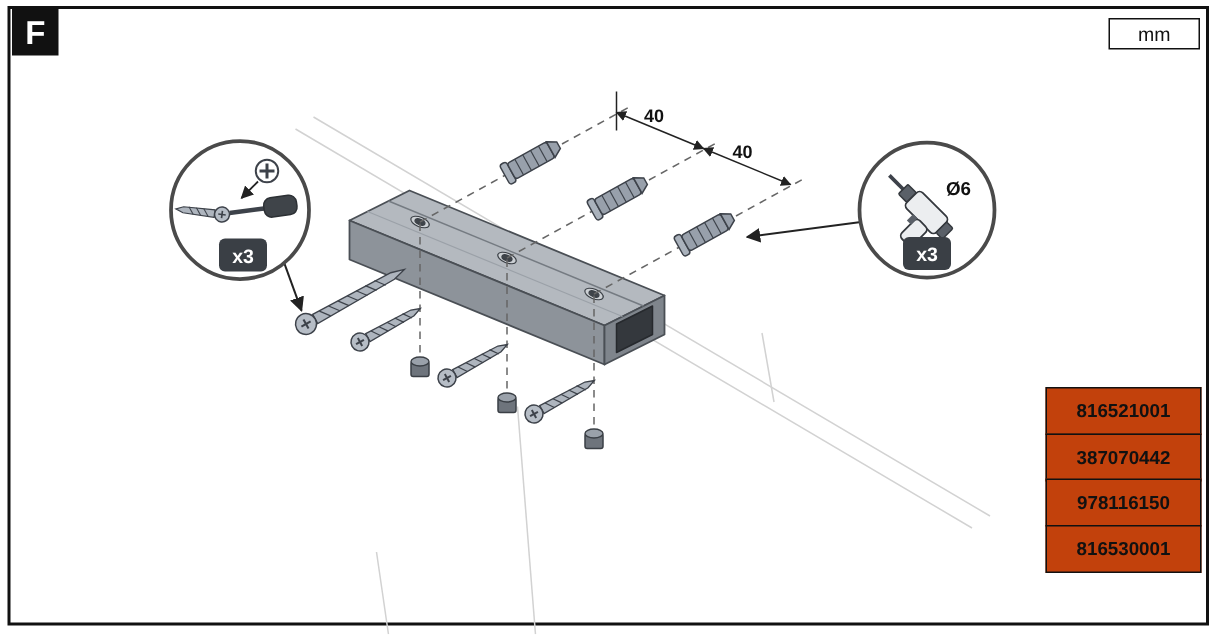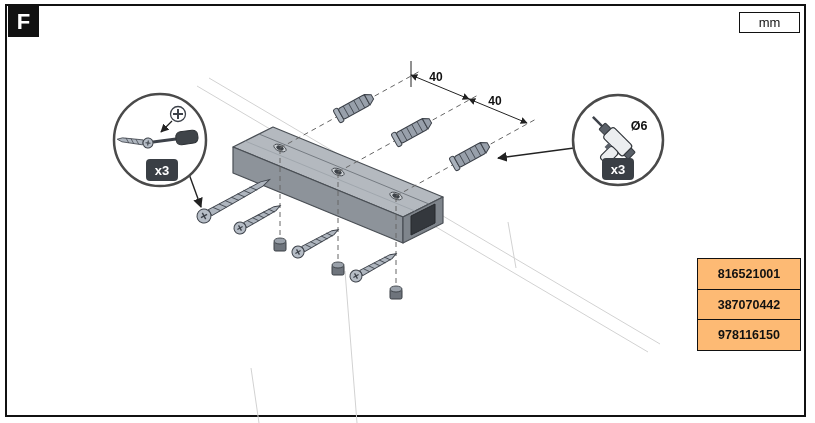--- a/index.html
+++ b/index.html
@@ -11,21 +11,21 @@
               color:#fff; display:flex; align-items:center; justify-content:center;
               font-weight:bold; font-size:22px; }
   .unit-box { position:absolute; left:739px; top:12px; width:61px; height:21px;
               border:1.5px solid #111; box-sizing:border-box; background:#fff;
               display:flex; align-items:center; justify-content:center;
               font-weight:normal; font-size:13px; }
   .illustration { position:absolute; left:0; top:0; width:815px; height:423px; }
   .parts-table { position:absolute; left:697px; top:258px; width:104px; }
   .part-row { height:32px; border:1.5px solid #111; box-sizing:border-box; margin-top:-1.5px;
               display:flex; align-items:center; justify-content:center;
-              font-weight:bold; font-size:12.5px; background:#fdba74; }
+              font-weight:bold; font-size:12.5px; background:#c2410c; }
   .part-row:first-child { margin-top:0; }
   text { font-family:"Liberation Sans", sans-serif; }
   .dim-text { font-size:12px; font-weight:bold; fill:#111; }
   .badge-text { font-size:13px; font-weight:bold; fill:#ffffff; }
   .dia-text { font-size:12.5px; font-weight:bold; fill:#111; }
 </style>
 </head>
 <body>
 
 <div class="page">
@@ -190,14 +190,17 @@
   <div class="parts-table">
     <div class="part-row">
       <span>816521001</span>
     </div>
     <div class="part-row">
       <span>387070442</span>
     </div>
     <div class="part-row">
       <span>978116150</span>
     </div>
+    <div class="part-row">
+      <span>816530001</span>
+    </div>
   </div>
 </div>
 
 </body></html>

